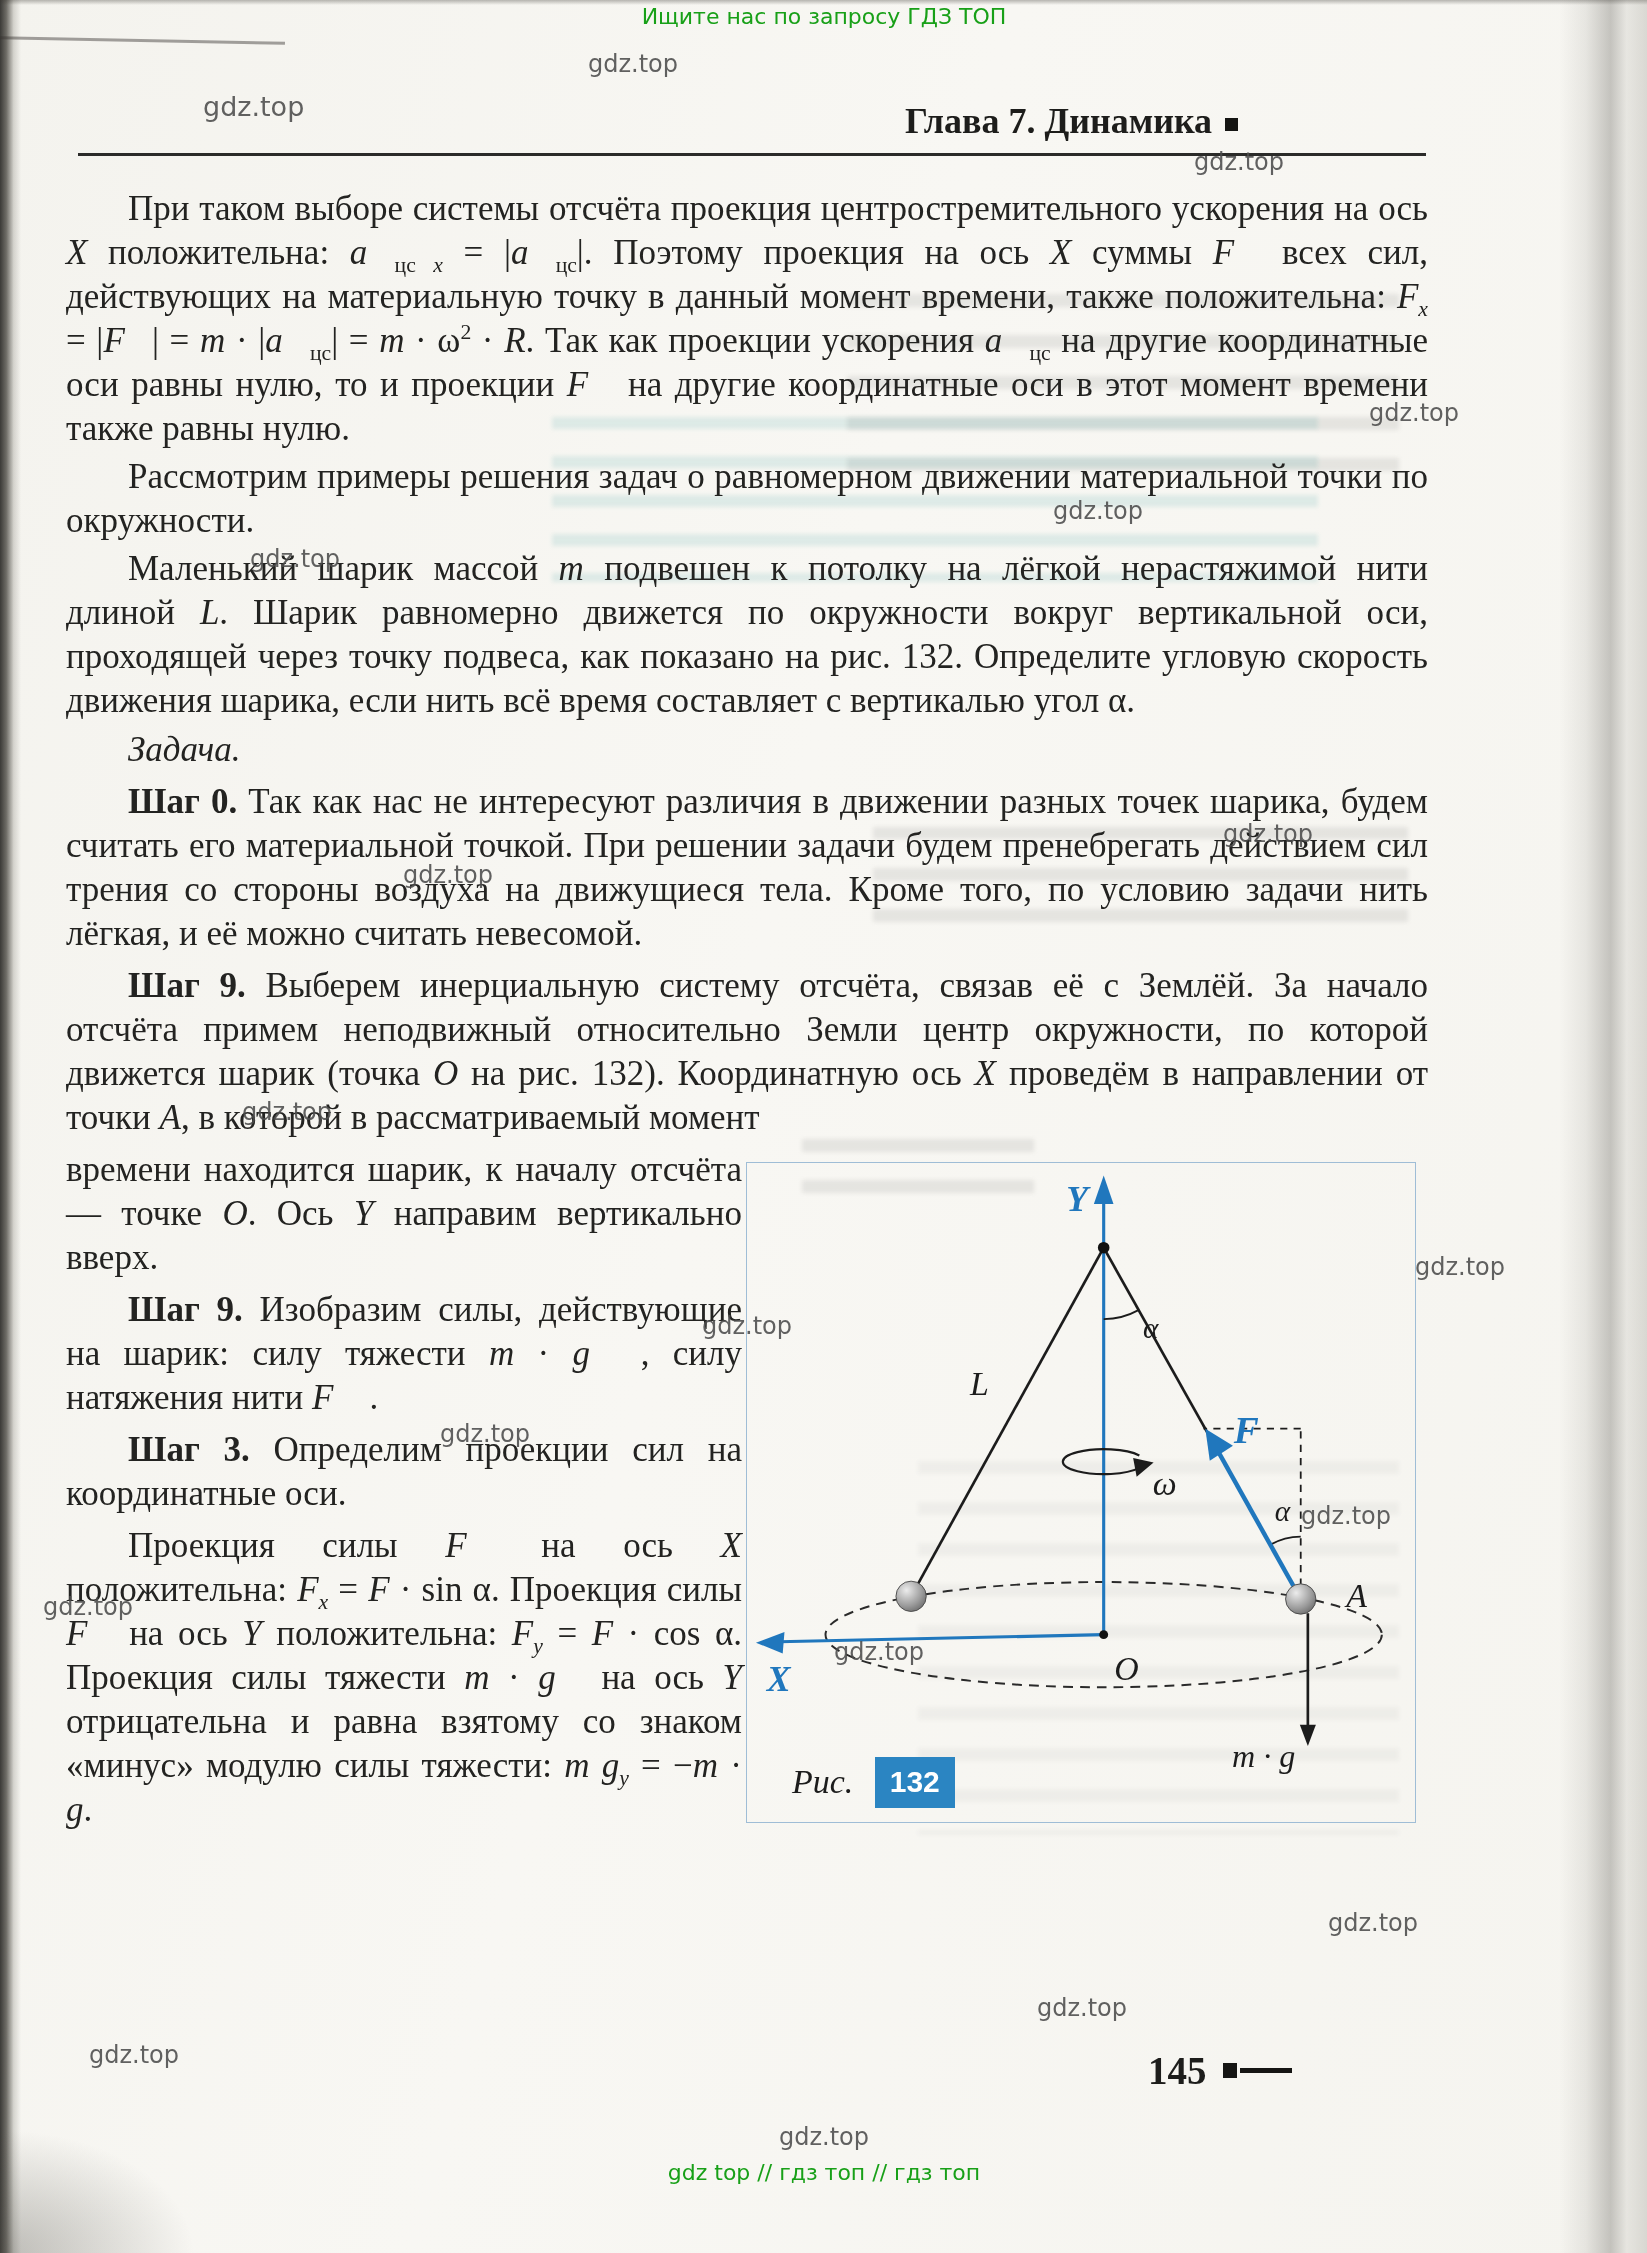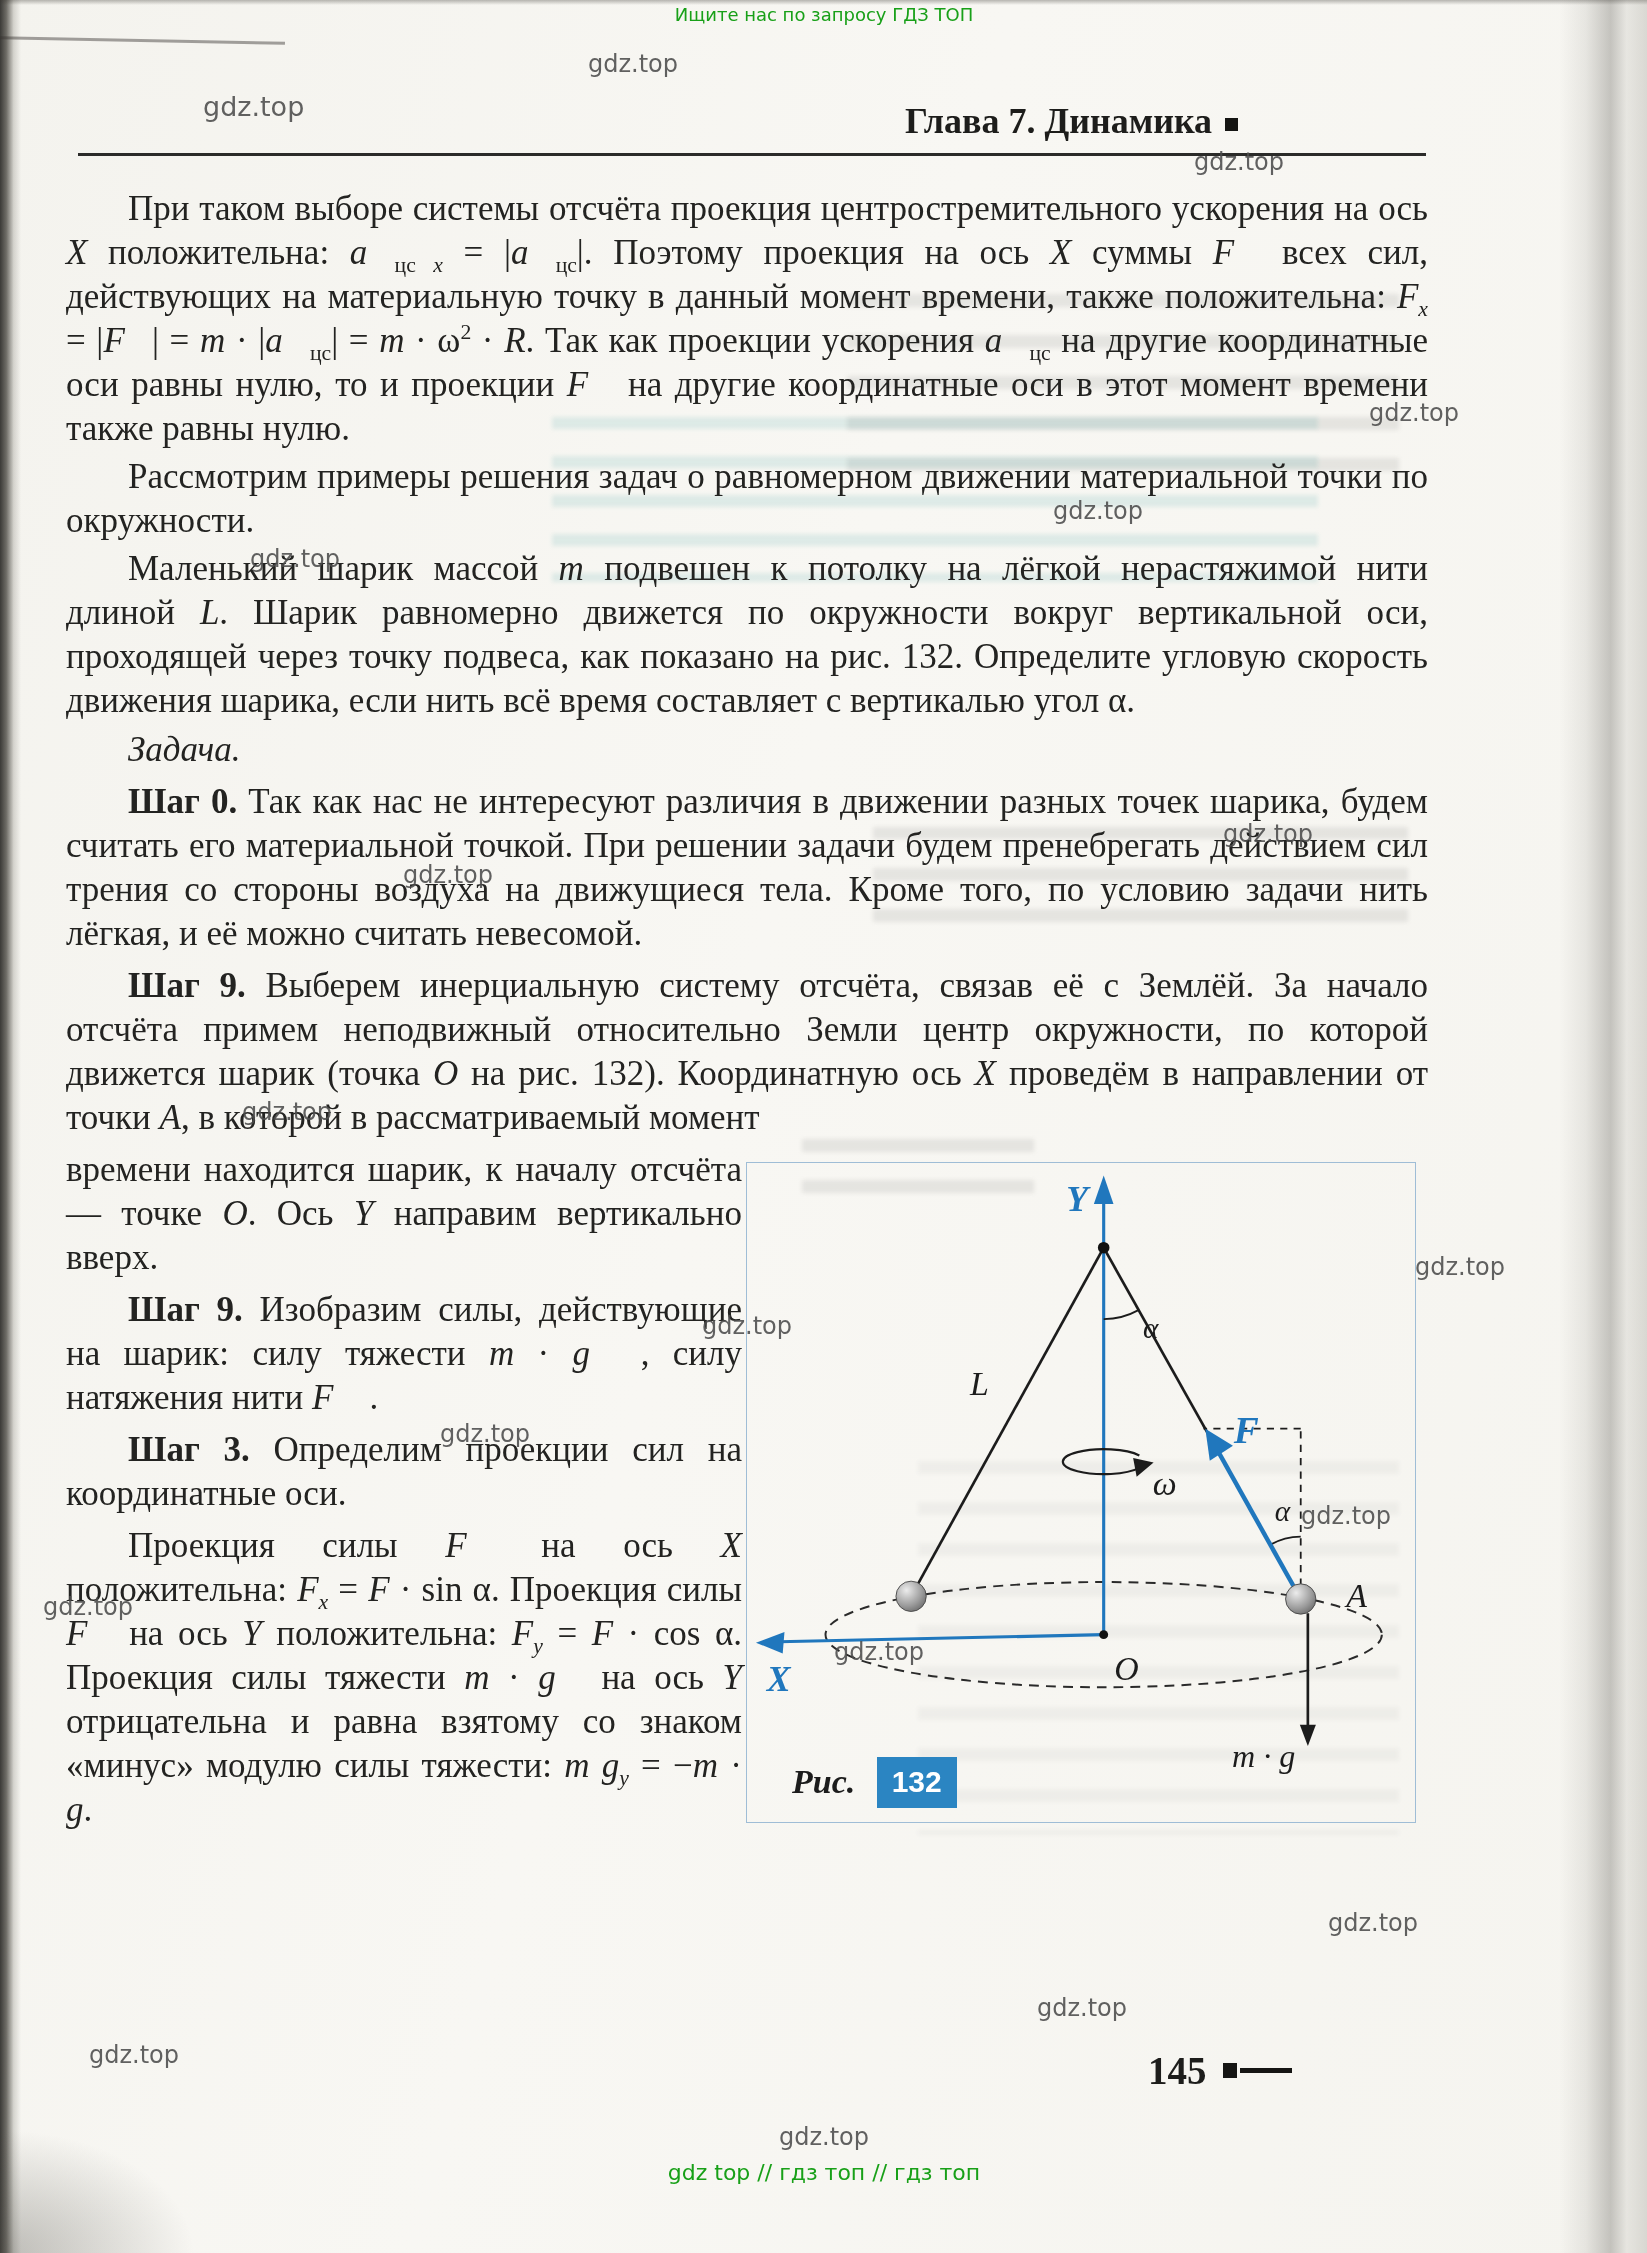--- a/index.html
+++ b/index.html
@@ -40,33 +40,33 @@
   .lower{display:flex;justify-content:flex-start;align-items:flex-start;margin-top:0;}
   .left-col{width:684px;}
   
   .fig{position:relative;width:670px;height:661px;border:1.8px solid #9fbdd6;box-sizing:border-box;margin-top:18px;flex:0 0 auto;}
   .fig svg{position:absolute;inset:0;}
   .fig text{font-family:"Liberation Serif","DejaVu Serif",serif;}
   .t-blue{fill:#2077bd;font-style:italic;font-weight:bold;font-size:40px;}
   .t-black{fill:#1c1c1c;font-style:italic;font-size:38px;}
   .t-small{fill:#1c1c1c;font-style:italic;font-size:33px;}
   .fig-caption{position:absolute;left:45px;bottom:14.3px;display:flex;align-items:center;}
-  .fig-caption .lbl{font-style:italic;font-size:34px;color:#1c1c1c;font-weight:bold;}
+  .fig-caption .lbl{font-style:italic;font-size:34px;color:#1c1c1c;}
   .fig-caption .num{margin-left:21.4px;background:#2b85c2;color:#ffffff;font-family:"Liberation Sans","DejaVu Sans",sans-serif;
     font-weight:bold;font-size:30px;padding:3.6px 15px;}
   
   .page-footer{position:absolute;top:2048px;left:1148px;display:flex;align-items:center;}
   .page-number{font-weight:bold;font-size:39px;color:#1d1d1b;}
   .footer-sq{width:14.3px;height:14.3px;background:#151513;margin-left:16px;}
   .footer-rule{width:52px;height:4.5px;background:#151513;margin-left:3.6px;}
   
   .wm{position:absolute;color:#4c4c4c;font-family:"DejaVu Sans","Liberation Sans",sans-serif;font-size:24px;opacity:.88;z-index:6;white-space:nowrap;}
   .wm.big{font-size:27px;}
   .seo{position:absolute;left:50%;transform:translateX(-50%);color:#18a018;font-family:"DejaVu Sans","Liberation Sans",sans-serif;z-index:6;white-space:nowrap;}
-  .seo-top{top:3.6px;font-size:18px;}
+  .seo-top{top:3.6px;font-size:22px;}
   .seo-bottom{top:2160px;font-size:22px;}
   .wm-center{left:50%;transform:translateX(-50%);}
 </style>
 </head>
 <body>
 
 <div class="page">
 
   <div class="edge-left"></div>
   <div class="edge-top"></div>

